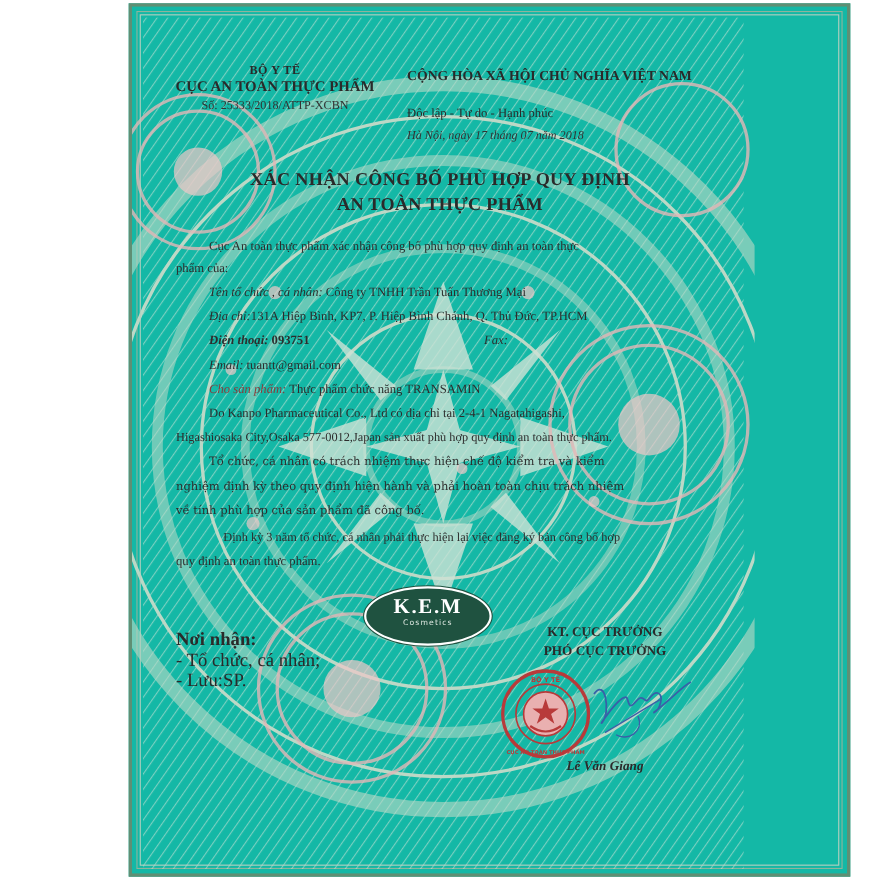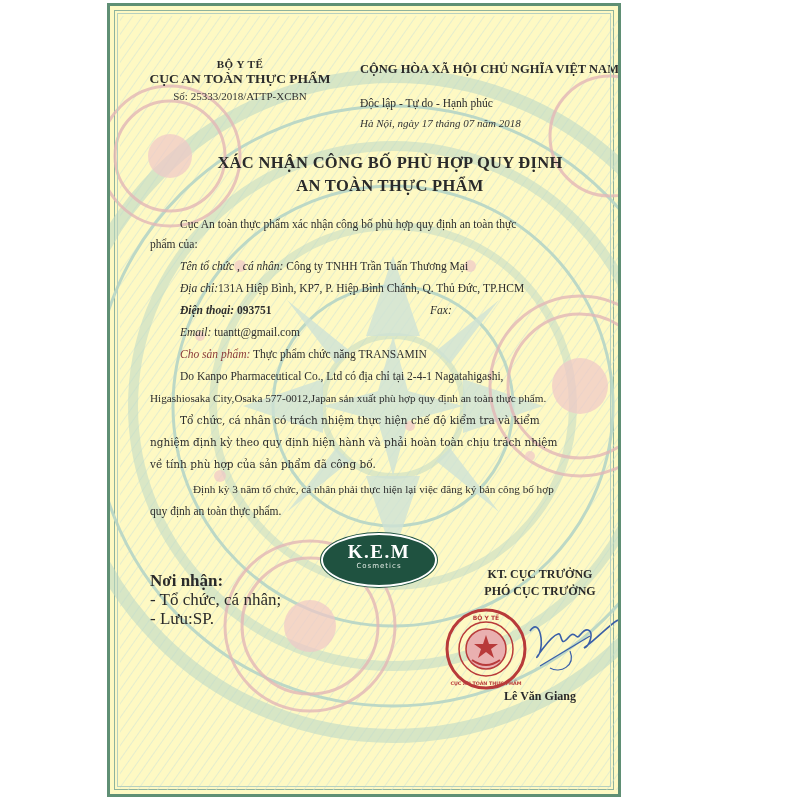--- a/index.html
+++ b/index.html
@@ -1,22 +1,22 @@
 <!DOCTYPE html>
 <html><head>
 <meta charset="utf-8">
 <style>
   html, body { margin: 0; padding: 0; }
   body {
     width: 800px; height: 800px; background: #ffffff; position: relative; overflow: hidden;
     font-family: "Liberation Serif", "DejaVu Serif", serif; color: #2a2a2a;
   }
   .sheet {
-    position: absolute; left: 107px; top: 3px; width: 514px; height: 794px;
-    background: #fef9c3;
+    position: absolute; left: 117px; top: 3px; width: 656px; height: 794px;
+    background: #14b8a6;
     border: 3px solid #5f8f74;
     box-sizing: border-box;
     overflow: hidden;
   }
   .sheet::before {
     content: ""; position: absolute; left: 4px; top: 4px; right: 4px; bottom: 4px;
     border: 1px solid #8fb39c; pointer-events: none;
   }
   .sheet::after {
     content: ""; position: absolute; left: 7px; top: 7px; right: 7px; bottom: 7px;
@@ -43,21 +43,21 @@
     position: absolute; left: 211px; top: 527px; width: 112px; height: 50px;
     border-radius: 50%; background: #1f5240; border: 2px solid #ffffff;
     box-shadow: 0 0 0 1px #1f5240;
     text-align: center; color: #fff;
   }
   .logo .big { font-size: 19px; font-weight: bold; letter-spacing: 1.5px; margin-top: 7px; line-height: 20px; }
   .logo .small { font-family: "DejaVu Sans", sans-serif; font-size: 7px; letter-spacing: 1px; color: #dfe9e2; }
   .recipients { left: 40px; top: 565px; font-size: 17px; line-height: 19px; }
   .recipients .head { font-weight: bold; }
   .sign-block { left: 330px; top: 560px; width: 200px; text-align: center; font-size: 12px; font-weight: bold; line-height: 17px; }
-  .signer { left: 330px; top: 683px; width: 200px; text-align: center; font-size: 12px; font-weight: bold; }
+  .signer { left: 330px; top: 683px; width: 200px; text-align: center; font-size: 12px; font-weight: bold; font-style: italic; }
   .seal { position: absolute; left: 335px; top: 602px; width: 82px; height: 82px; }
   .signature { position: absolute; left: 400px; top: 600px; width: 110px; height: 70px; }
 </style>
 </head>
 <body>
 
 <div class="sheet">
 
   <svg class="watermark" viewBox="0 0 566 794">
     <defs>

